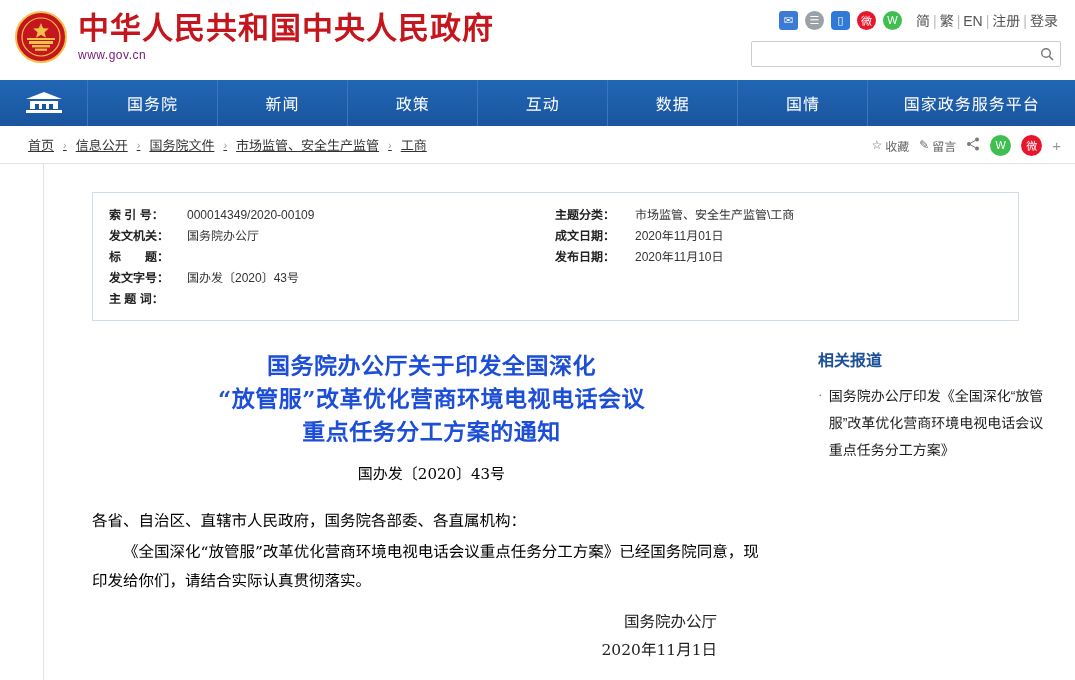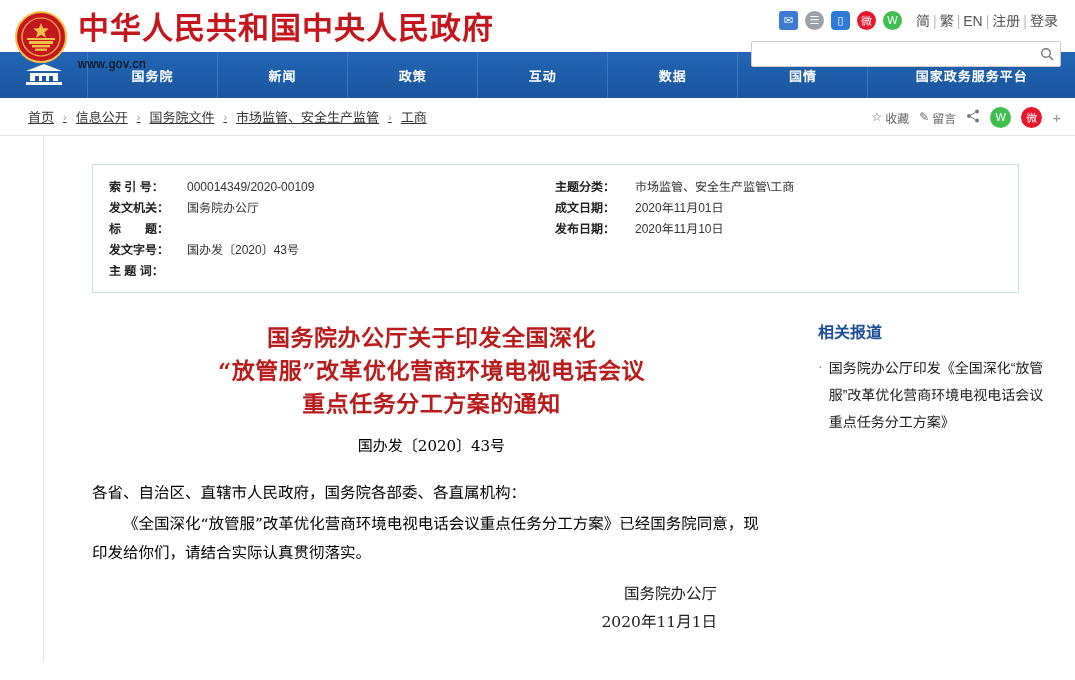--- a/index.html
+++ b/index.html
@@ -8,21 +8,21 @@
     width: 1075px; height: 680px;
     background: #fff;
     font-family: "Liberation Sans", "DejaVu Sans", sans-serif;
     color: #222;
     overflow: hidden;
   }
 
   
   .top-header {
     position: relative;
-    height: 52px;
+    height: 80px;
     padding: 8px 14px 17px 14px;
     display: flex;
     align-items: flex-start;
     border-radius: 25px;
   }
   .emblem {
     width: 54px; height: 54px;
     margin-top: 2px;
     flex: 0 0 54px;
     position: relative;
@@ -36,23 +36,23 @@
     font-family: "DejaVu Sans", "Liberation Sans", sans-serif;
     font-size: 31px;
     font-weight: bold;
     color: #c4161c;
     letter-spacing: 1px;
     line-height: 36px;
     white-space: nowrap;
   }
   .site-url {
     font-size: 12px;
-    color: #000000;
+    color: #701a75;
     letter-spacing: 0.5px;
-    margin-top: 11px;
+    margin-top: 2px;
     font-family: "Liberation Sans", sans-serif;
   }
 
   
   .header-right {
     position: absolute;
     right: 14px;
     top: 8px;
     width: 310px;
   }
@@ -122,22 +122,22 @@
     color: #fff;
   }
   .nav-home {
     width: 88px;
     display: flex; align-items: center; justify-content: center;
     border-right: 1px solid #3a78bd;
   }
   .nav-item {
     flex: 1;
     display: flex; align-items: center; justify-content: center;
-    font-size: 13px;
-    font-weight: bold;
+    font-size: 16px;
+    font-weight: normal;
     letter-spacing: 1px;
     border-right: 1px solid #3a78bd;
     cursor: pointer;
     font-family: "DejaVu Sans", "Liberation Sans", sans-serif;
   }
   .nav-item:last-child { border-right: none; }
   .nav-item.wide { flex: 1.6; }
 
   
   .crumb-bar {
@@ -237,21 +237,21 @@
   .article {
     flex: 1;
     padding: 0 24px 0 48px;
   }
   .doc-title {
     text-align: center;
     font-family: "DejaVu Serif", "Liberation Serif", serif;
     font-size: 23px;
     font-weight: bold;
     line-height: 33px;
-    color: #b91c1c;
+    color: #1d4ed8;
     margin-top: 14px;
     letter-spacing: 0.5px;
   }
   .doc-number {
     text-align: center;
     font-family: "DejaVu Serif", "Liberation Serif", serif;
     font-size: 15px;
     margin-top: 14px;
     color: #000;
   }

